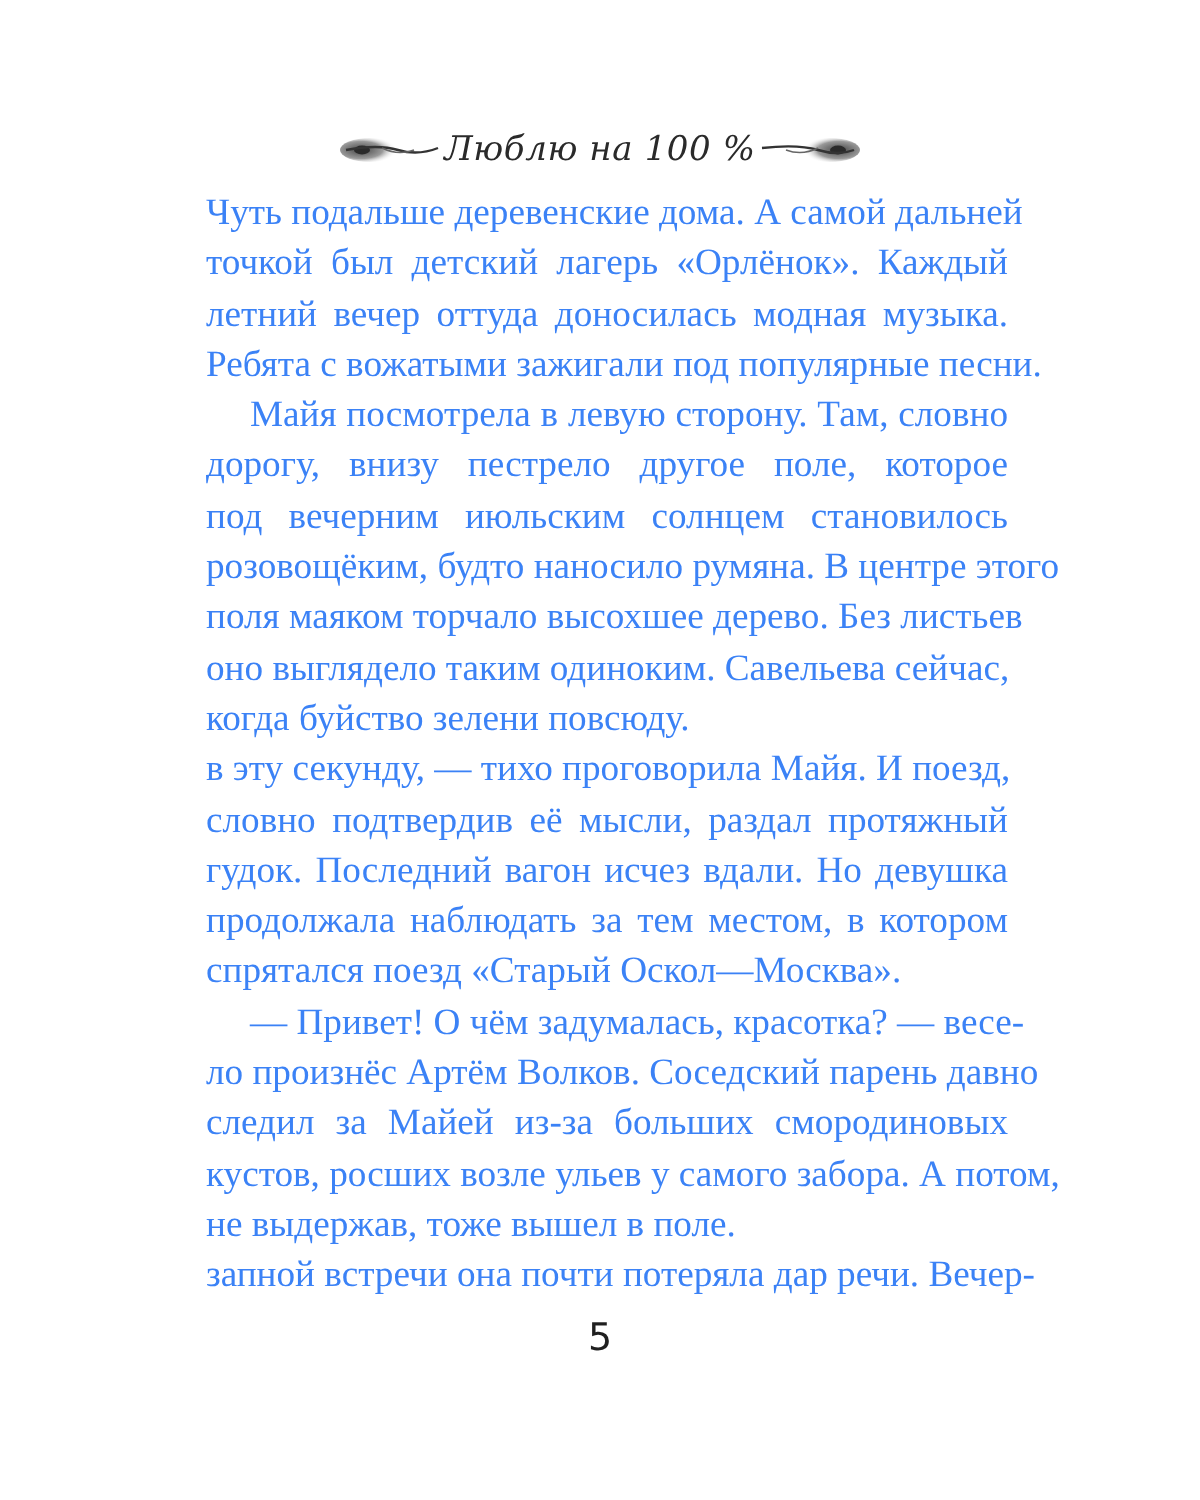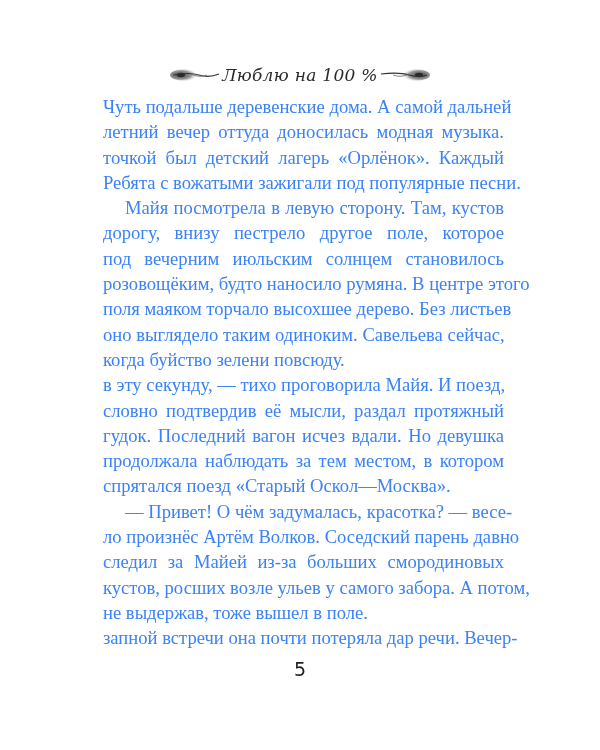--- a/index.html
+++ b/index.html
@@ -105,24 +105,24 @@
       <ellipse cx="36" cy="9" rx="15" ry="6" fill="url(#fr)"></ellipse>
       <ellipse cx="40" cy="9" rx="4" ry="2.2" fill="#2a2a2a"></ellipse>
       <path d="M2 8 Q20 6 30 9 T48 9" stroke="#333" stroke-width="1.2" fill="none"></path>
       <path d="M14 9 Q22 12 30 8" stroke="#666" stroke-width="0.8" fill="none"></path>
     </svg>
   </span>
 </div>
 
 <div class="text-block" id="text-block">
     <span class="line">Чуть подальше деревенские дома. А самой дальней</span>
+    <span class="line">точкой был детский лагерь «Орлёнок». Каждый</span>
     <span class="line">летний вечер оттуда доносилась модная музыка.</span>
-    <span class="line">точкой был детский лагерь «Орлёнок». Каждый</span>
     <span class="line last">Ребята с вожатыми зажигали под популярные песни.</span>
-    <span class="line indent">Майя посмотрела в левую сторону. Там, кустов</span>
+    <span class="line indent">Майя посмотрела в левую сторону. Там, словно</span>
     <span class="line">дорогу, внизу пестрело другое поле, которое</span>
     <span class="line">под вечерним июльским солнцем становилось</span>
     <span class="line">розовощёким, будто наносило румяна. В центре этого</span>
     <span class="line">поля маяком торчало высохшее дерево. Без листьев</span>
     <span class="line">оно выглядело таким одиноким. Савельева сейчас,</span>
     <span class="line last">когда буйство зелени повсюду.</span>
     <span class="line">в эту секунду, — тихо проговорила Майя. И поезд,</span>
     <span class="line">словно подтвердив её мысли, раздал протяжный</span>
     <span class="line">гудок. Последний вагон исчез вдали. Но девушка</span>
     <span class="line">продолжала наблюдать за тем местом, в котором</span>

